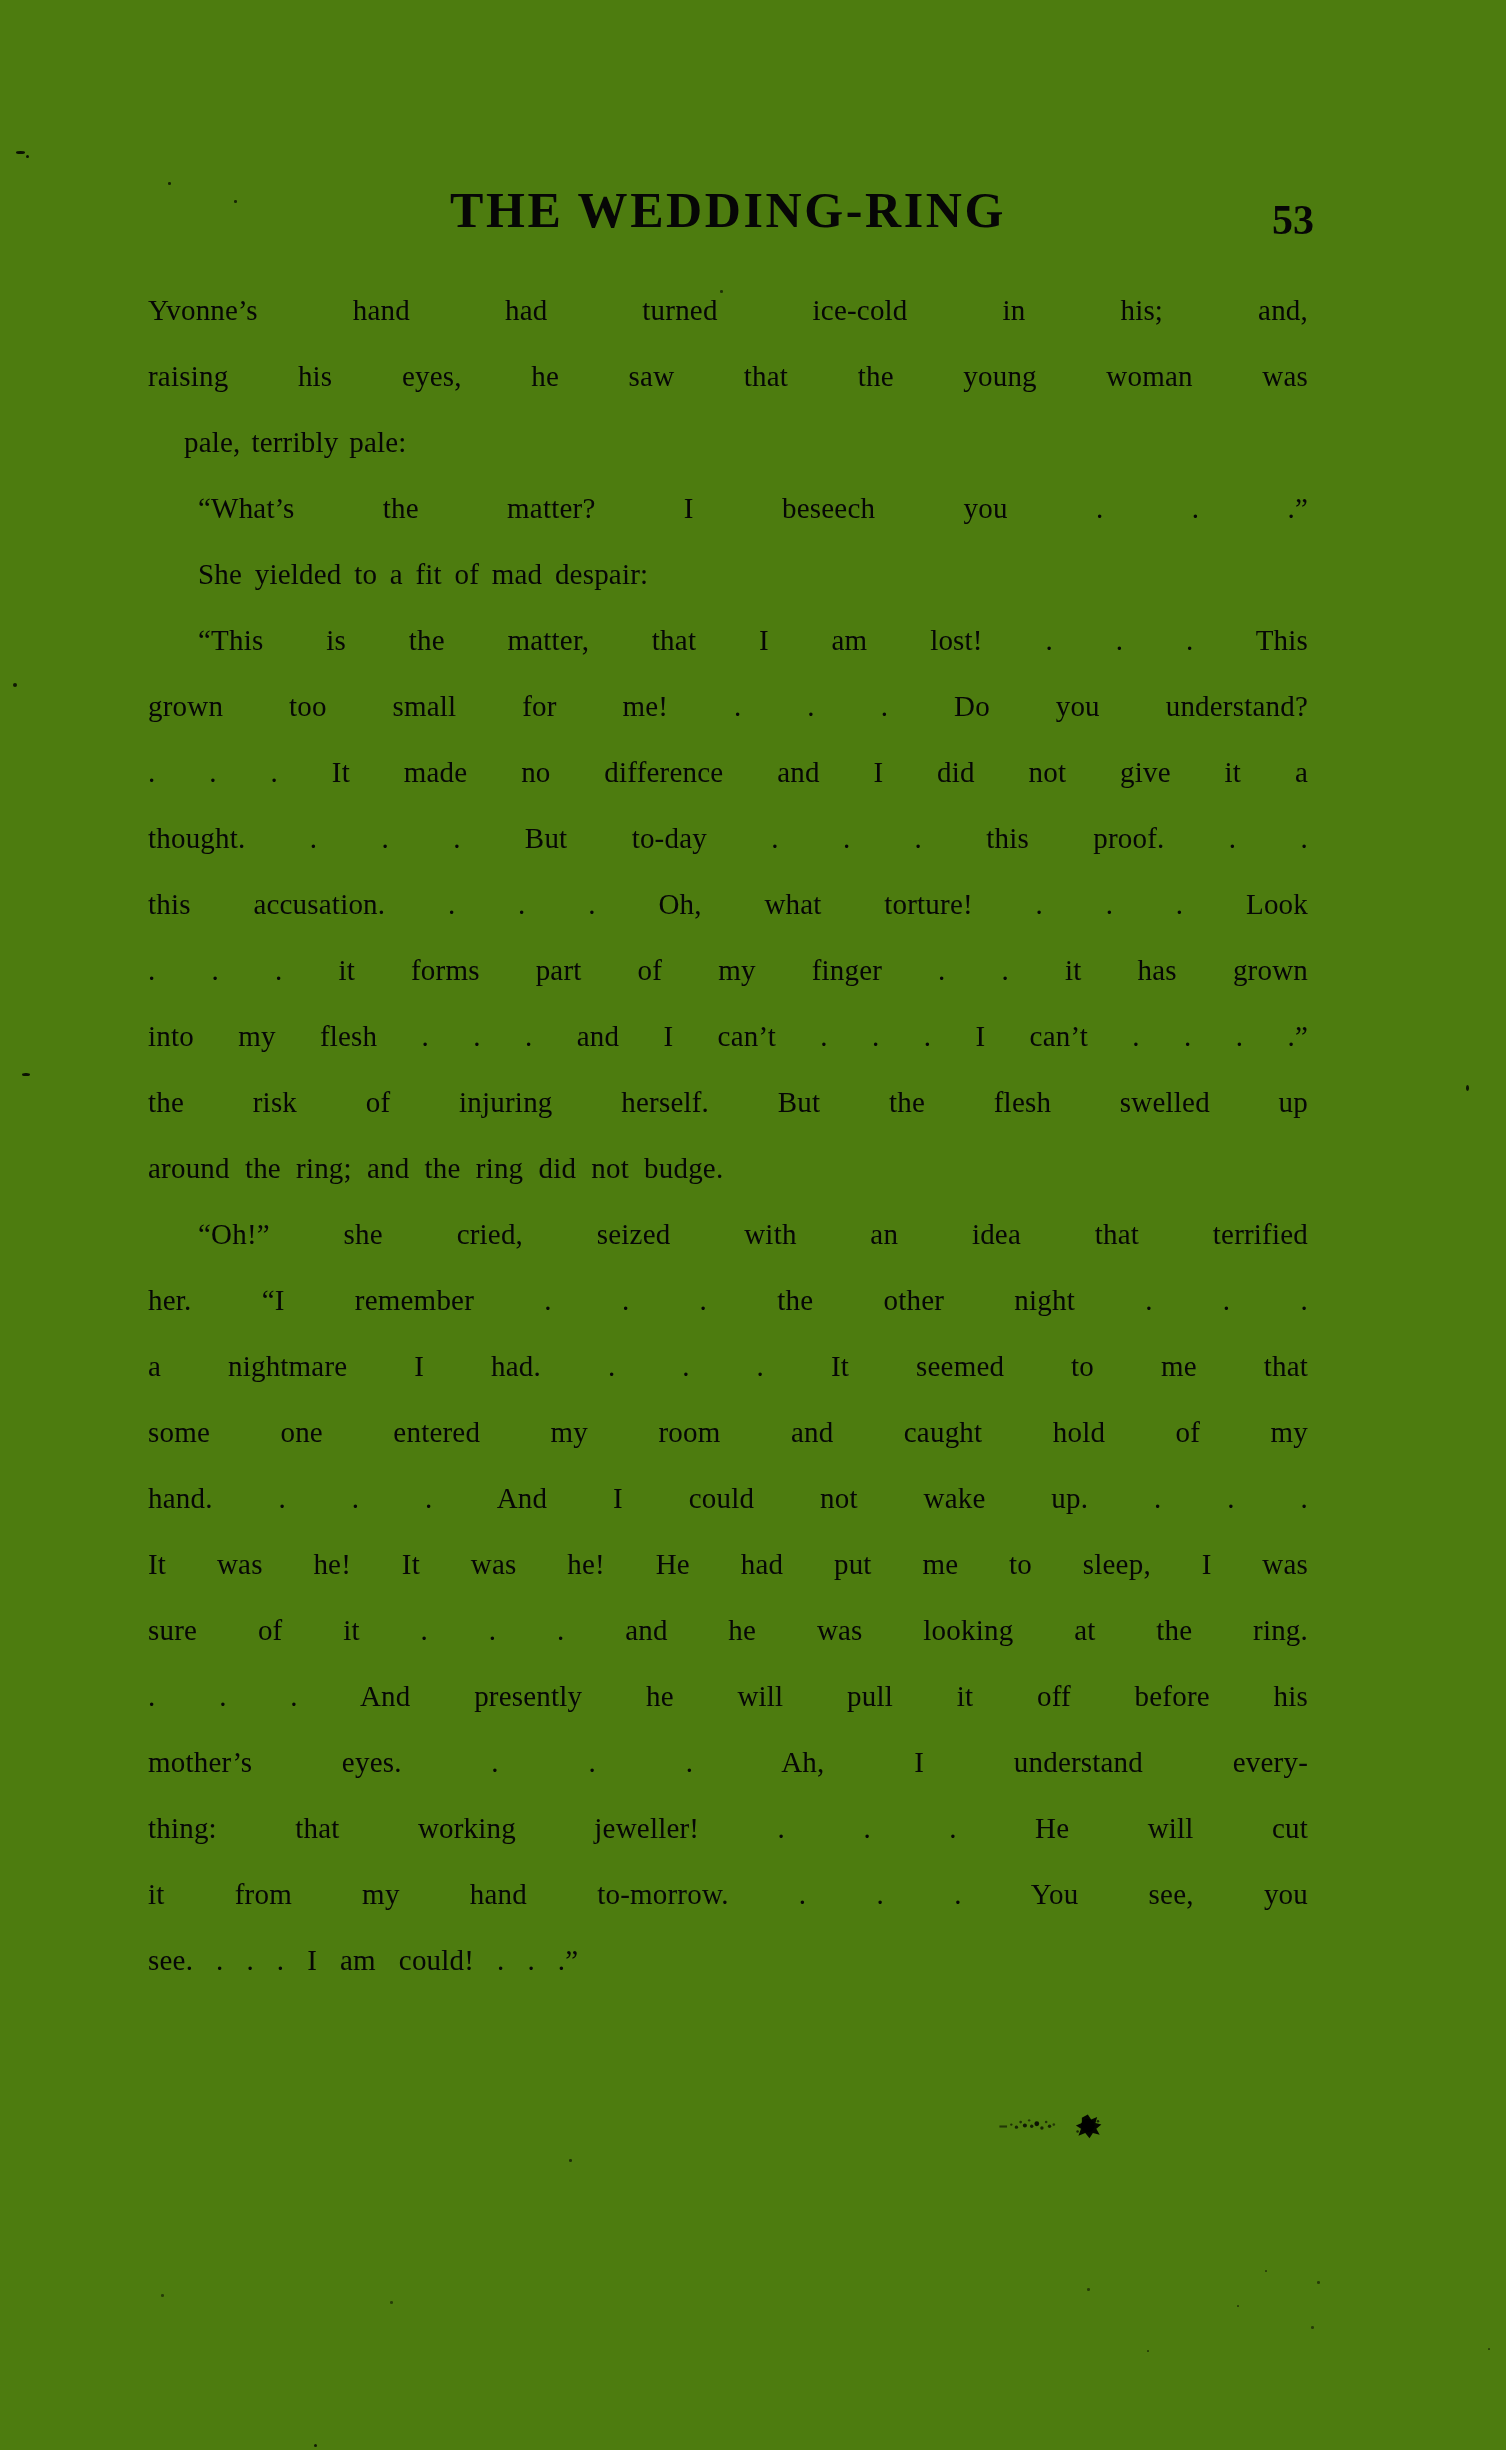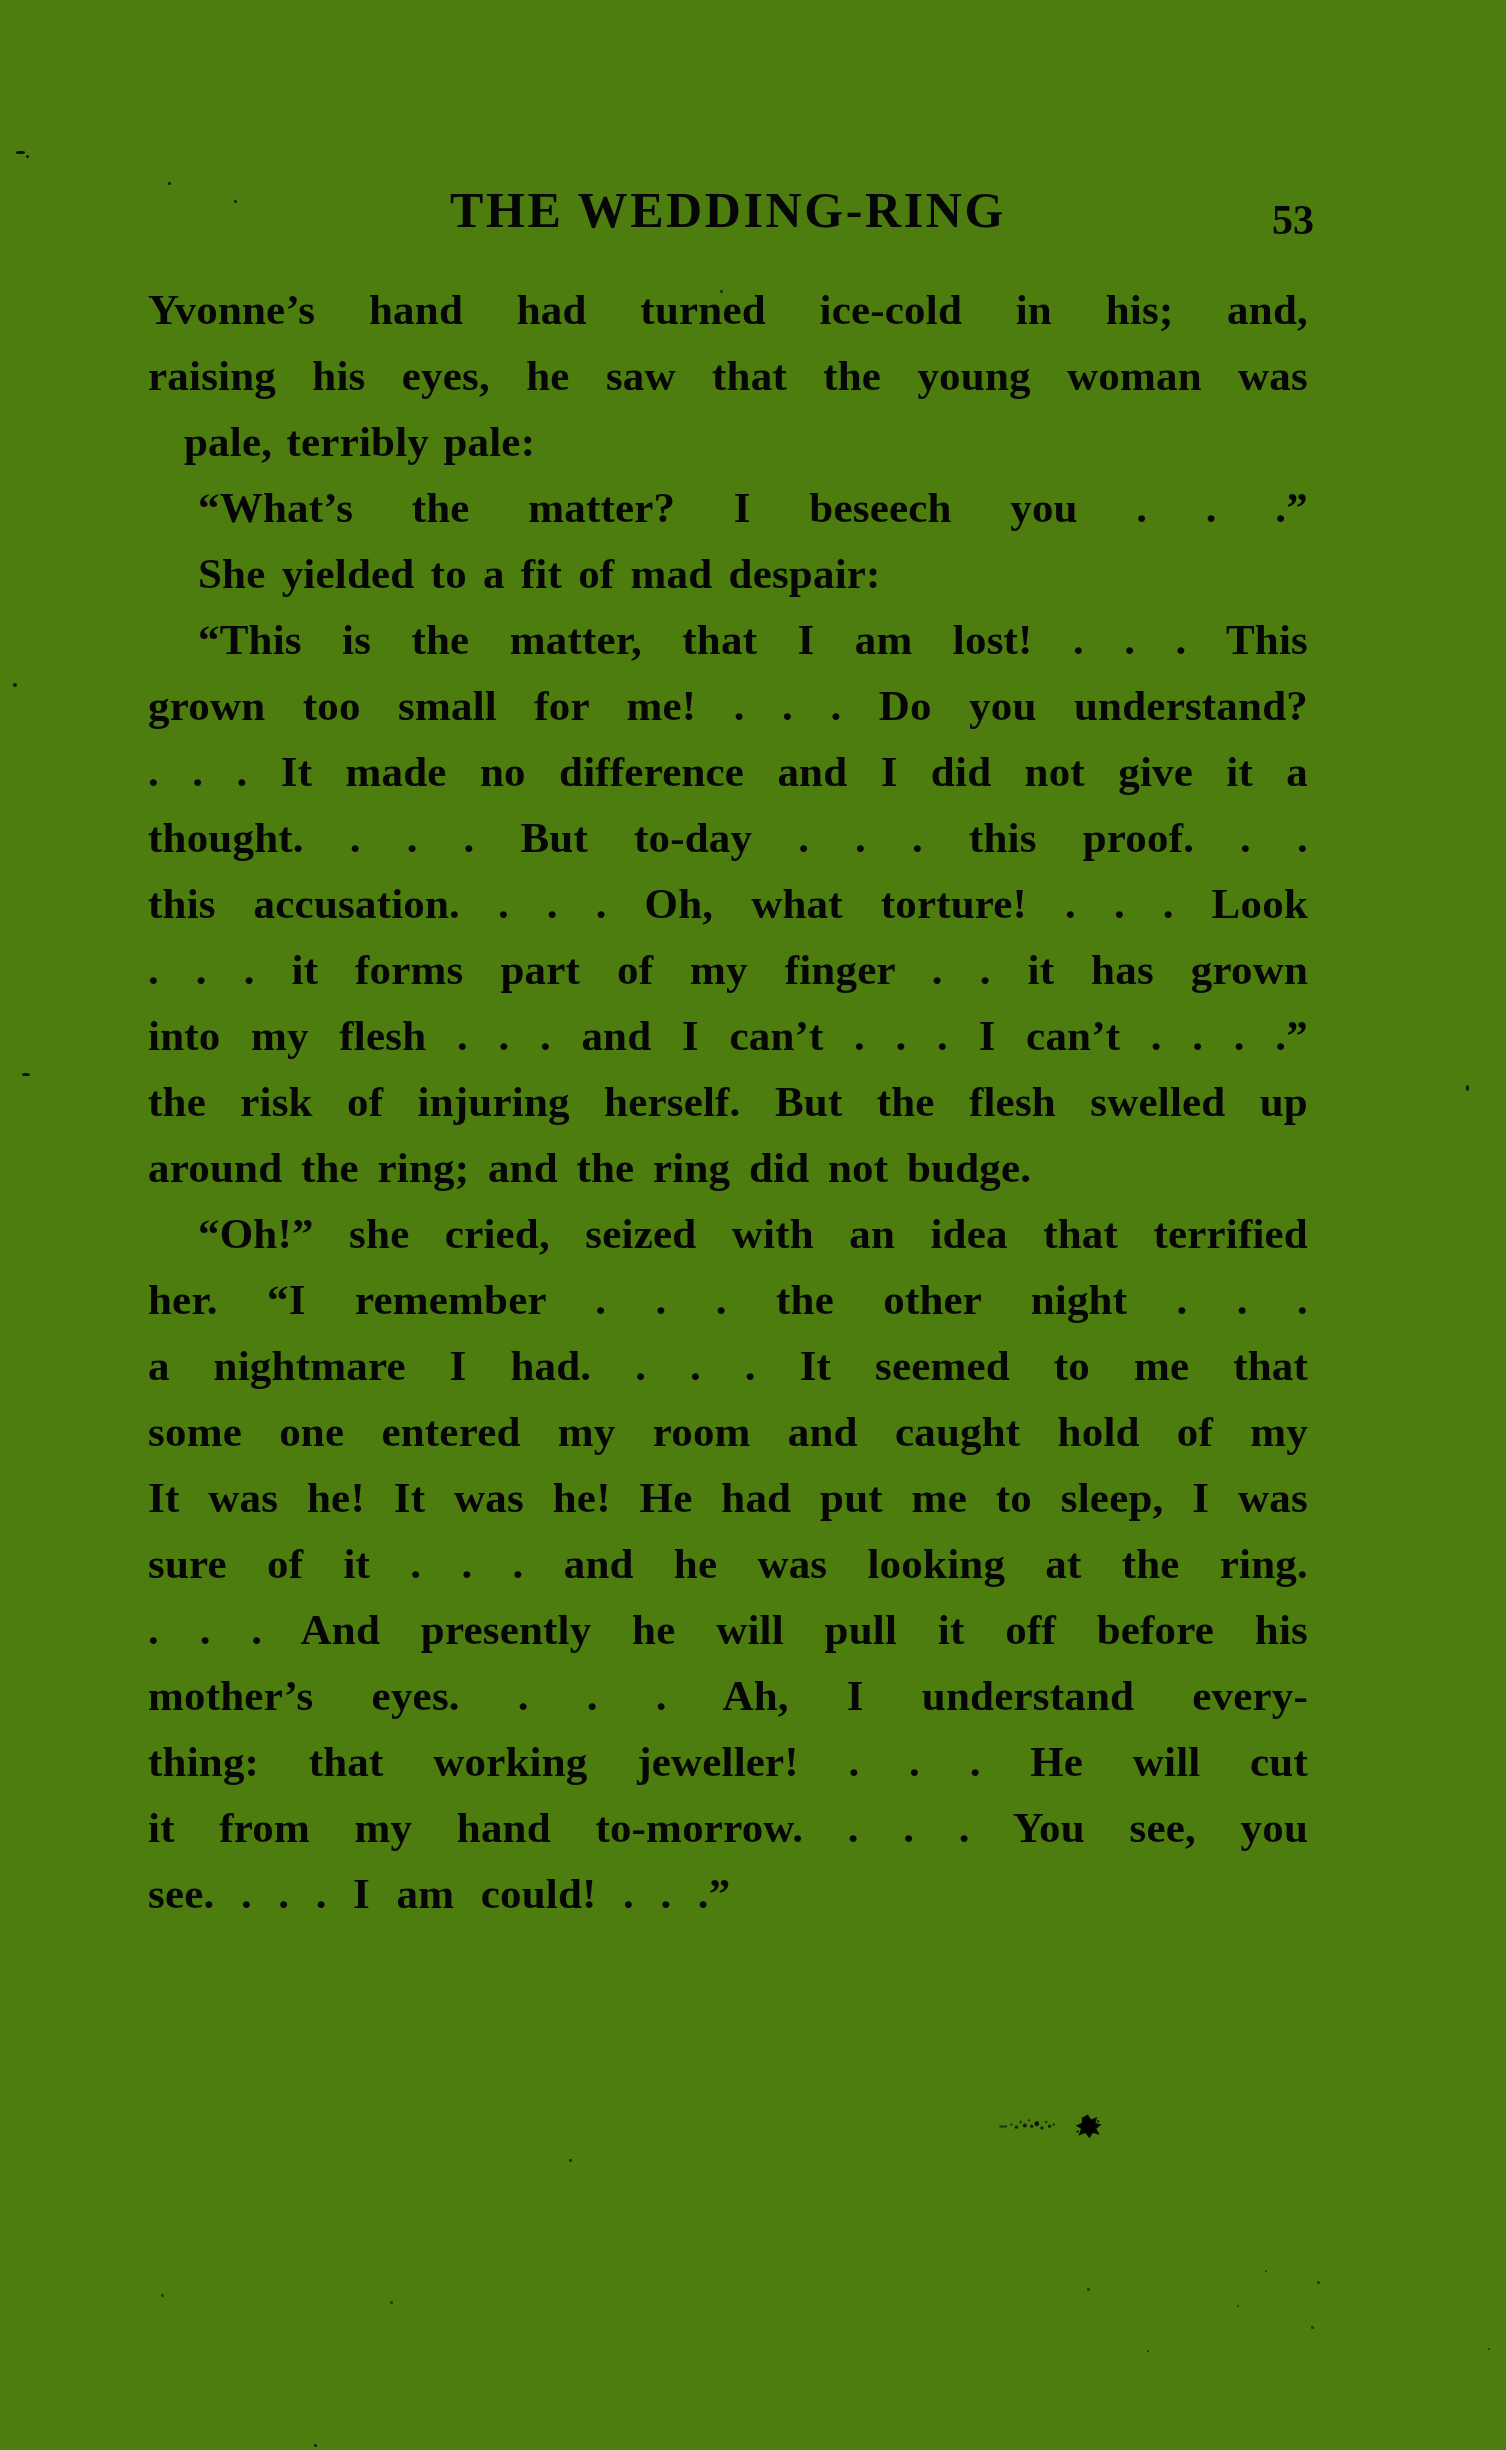--- a/index.html
+++ b/index.html
@@ -34,22 +34,22 @@
     top: 10.3px;
     font-size: 42px;
     font-weight: 700;
     line-height: 72px;
   }
   .text-block {
     position: absolute;
     left: 148px;
     top: 277px;
     width: 1160px;
-    font-size: 43px;
-    font-weight: 700;
+    font-size: 29px;
+    font-weight: 400;
     letter-spacing: 0.2px;
   }
   .line {
     height: 66px;
     line-height: 66px;
     white-space: normal;
     text-align: justify;
     text-align-last: justify;
     overflow: visible;
   }
@@ -93,20 +93,21 @@
       <div class="line">thought. . . . But to-day . . . this proof. . .</div>
       <div class="line">this accusation. . . . Oh, what torture! . . . Look</div>
       <div class="line">. . . it forms part of my finger . . it has grown</div>
       <div class="line">into my flesh . . . and I can’t . . . I can’t . . . .”</div>
       <div class="line">the risk of injuring herself. But the flesh swelled up</div>
       <div class="line short" style="word-spacing: 7.7px;">around the ring; and the ring did not budge.</div>
       <div class="line indent">“Oh!” she cried, seized with an idea that terrified</div>
       <div class="line">her. “I remember . . . the other night . . .</div>
       <div class="line">a nightmare I had. . . . It seemed to me that</div>
       <div class="line">some one entered my room and caught hold of my</div>
+      <div class="line">hand. . . . And I could not wake up. . . .</div>
       <div class="line">It was he! It was he! He had put me to sleep, I was</div>
       <div class="line">sure of it . . . and he was looking at the ring.</div>
       <div class="line">. . . And presently he will pull it off before his</div>
       <div class="line">mother’s eyes. . . . Ah, I understand every-</div>
       <div class="line">thing: that working jeweller! . . . He will cut</div>
       <div class="line">it from my hand to-morrow. . . . You see, you</div>
       <div class="line short" style="word-spacing: 15.5px;">see. . . . I am could! . . .”</div>
     </div>
 
   <div class="ink-smudge">

